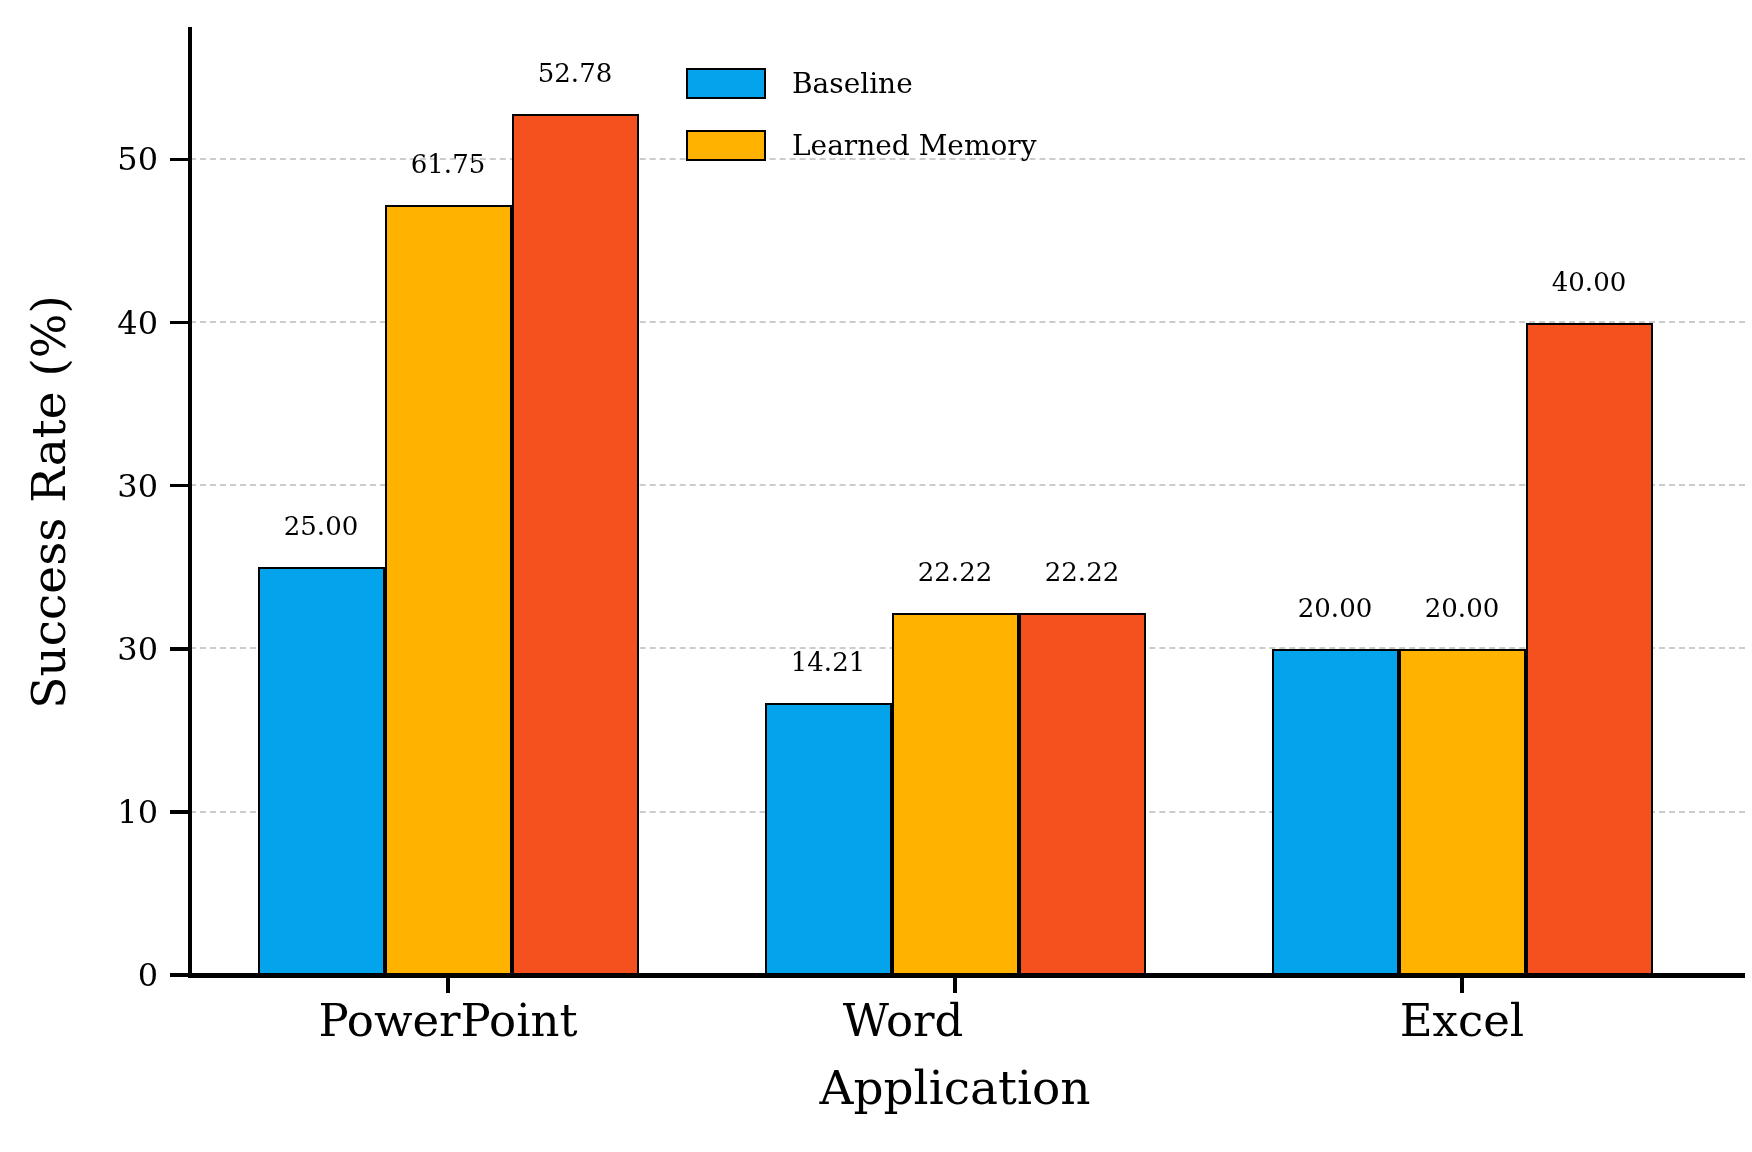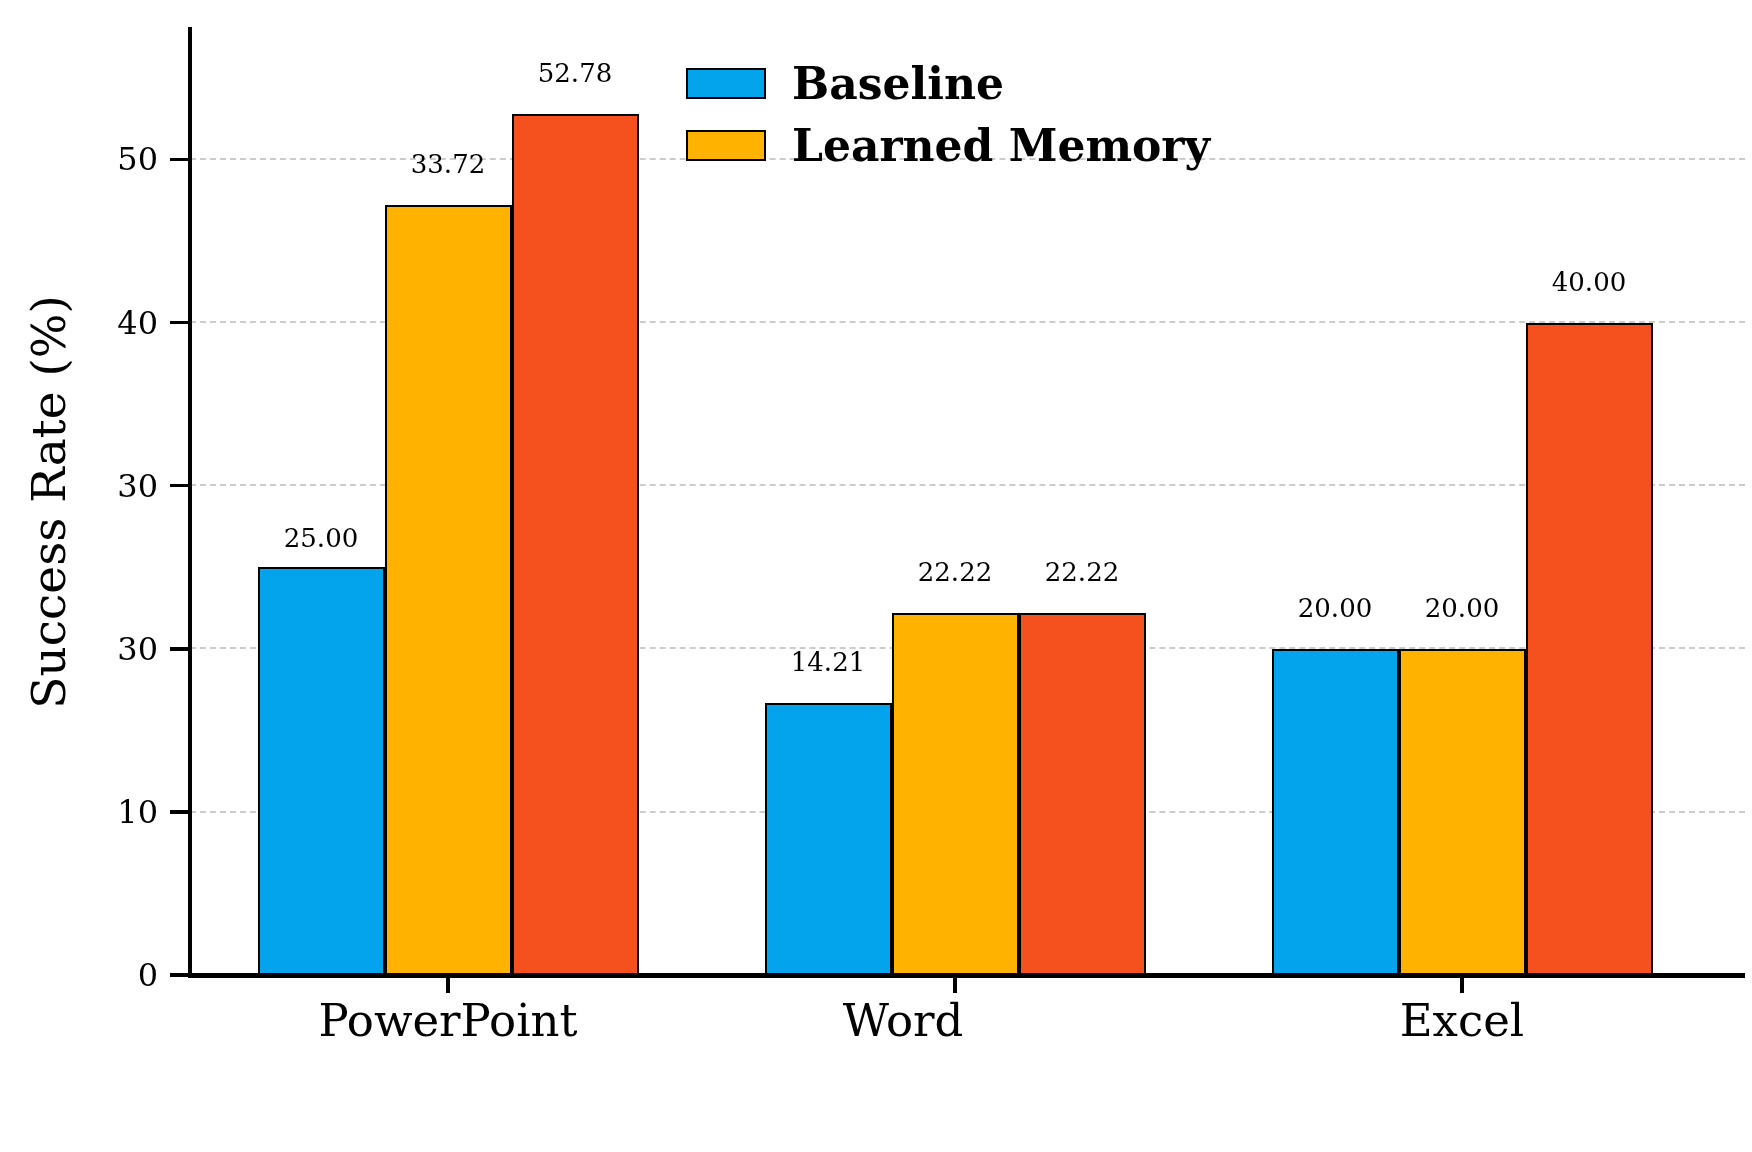--- a/index.html
+++ b/index.html
@@ -114,45 +114,44 @@
   }
   .legend-swatch {
     box-sizing: border-box;
     width: 80px;
     height: 31px;
     border: 2.6px solid #000000;
     margin-right: 26px;
     flex: 0 0 auto;
   }
   .legend-label {
-    font-size: 44px;
+    font-size: 28px;
     line-height: 1;
     white-space: nowrap;
-    font-weight: bold;
   }
 </style>
 </head>
 <body>
 
 <div class="figure">
   <div id="spine-left" class="spine"></div>
   <div id="spine-bottom" class="spine"></div>
 
   <div id="gridlines">
       <div class="gridline" style="top: 810.597px; border-top-color: rgb(204, 204, 204);"></div>
       <div class="gridline" style="top: 647.493px; border-top-color: rgb(204, 204, 204);"></div>
       <div class="gridline" style="top: 484.39px; border-top-color: rgb(204, 204, 204);"></div>
       <div class="gridline" style="top: 321.286px; border-top-color: rgb(204, 204, 204);"></div>
       <div class="gridline" style="top: 158.183px; border-top-color: rgb(204, 204, 204);"></div>
     </div>
   <div id="bars">
       <div class="bar" style="left: 257.5px; top: 567.241px; width: 127px; height: 407.759px; background: rgb(3, 164, 236); border-color: rgb(0, 0, 0);"></div>
-      <div class="bar-value-label" style="left: 321px; top: 513.241px; margin-top: 12px;">25.00</div>
+      <div class="bar-value-label" style="left: 321px; top: 513.241px;">25.00</div>
       <div class="bar" style="left: 384.5px; top: 204.826px; width: 127px; height: 770.174px; background: rgb(255, 179, 0); border-color: rgb(0, 0, 0);"></div>
-      <div class="bar-value-label" style="left: 448px; top: 150.826px;">33.72</div>
+      <div class="bar-value-label" style="left: 448px; top: 150.826px;">61.75</div>
       <div class="bar" style="left: 511.5px; top: 114.14px; width: 127px; height: 860.86px; background: rgb(244, 81, 30); border-color: rgb(0, 0, 0);"></div>
       <div class="bar-value-label" style="left: 575px; top: 60.14px;">52.78</div>
       <div class="bar" style="left: 764.5px; top: 703.107px; width: 127px; height: 271.893px; background: rgb(3, 164, 236); border-color: rgb(0, 0, 0);"></div>
       <div class="bar-value-label" style="left: 828px; top: 649.107px;">14.21</div>
       <div class="bar" style="left: 891.5px; top: 612.584px; width: 127px; height: 362.416px; background: rgb(255, 179, 0); border-color: rgb(0, 0, 0);"></div>
       <div class="bar-value-label" style="left: 955px; top: 558.584px;">22.22</div>
       <div class="bar" style="left: 1018.5px; top: 612.584px; width: 127px; height: 362.416px; background: rgb(244, 81, 30); border-color: rgb(0, 0, 0);"></div>
       <div class="bar-value-label" style="left: 1082px; top: 558.584px;">22.22</div>
       <div class="bar" style="left: 1271.5px; top: 648.793px; width: 127px; height: 326.207px; background: rgb(3, 164, 236); border-color: rgb(0, 0, 0);"></div>
       <div class="bar-value-label" style="left: 1335px; top: 594.793px;">20.00</div>
@@ -178,20 +177,21 @@
   <div id="xticks">
       <div class="xtick-mark" style="left: 446.25px;"></div>
       <div class="xtick-label" style="left: 448px;">PowerPoint</div>
       <div class="xtick-mark" style="left: 953.25px;"></div>
       <div class="xtick-label" style="left: 903px;">Word</div>
       <div class="xtick-mark" style="left: 1460.25px;"></div>
       <div class="xtick-label" style="left: 1462px;">Excel</div>
     </div>
 
   <div class="axis-label-y">Success Rate (%)</div>
+  <div class="axis-label-x">Application</div>
 
   <div id="legend" class="legend">
       <div class="legend-row">
         <div class="legend-swatch" style="background: rgb(3, 164, 236);"></div>
         <div class="legend-label">Baseline</div>
       </div>
       <div class="legend-row">
         <div class="legend-swatch" style="background: rgb(255, 179, 0);"></div>
         <div class="legend-label">Learned Memory</div>
       </div>

